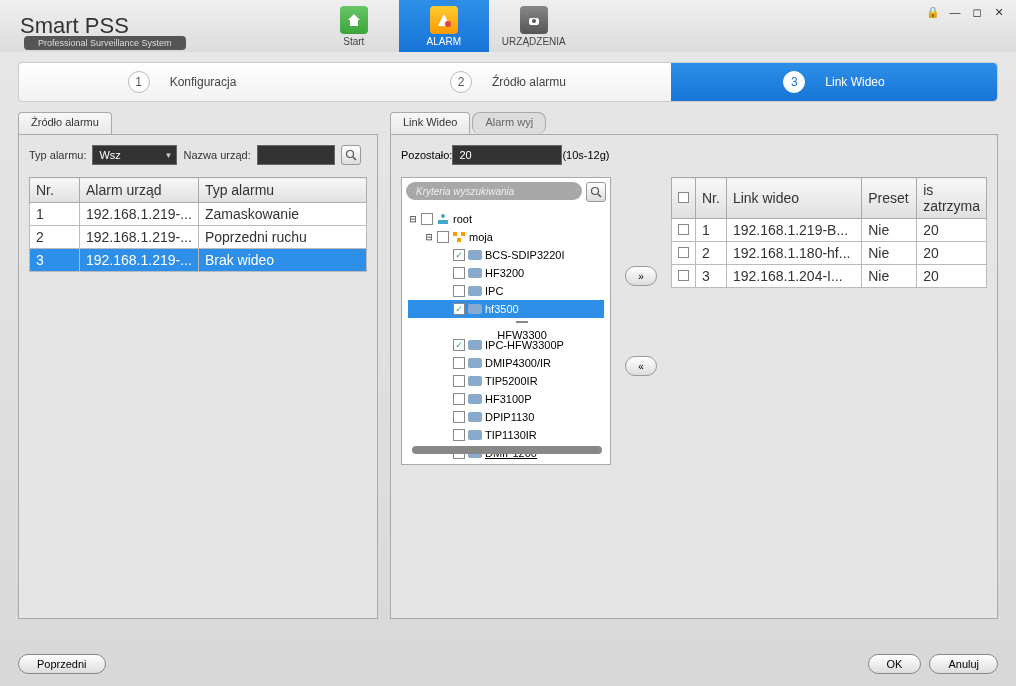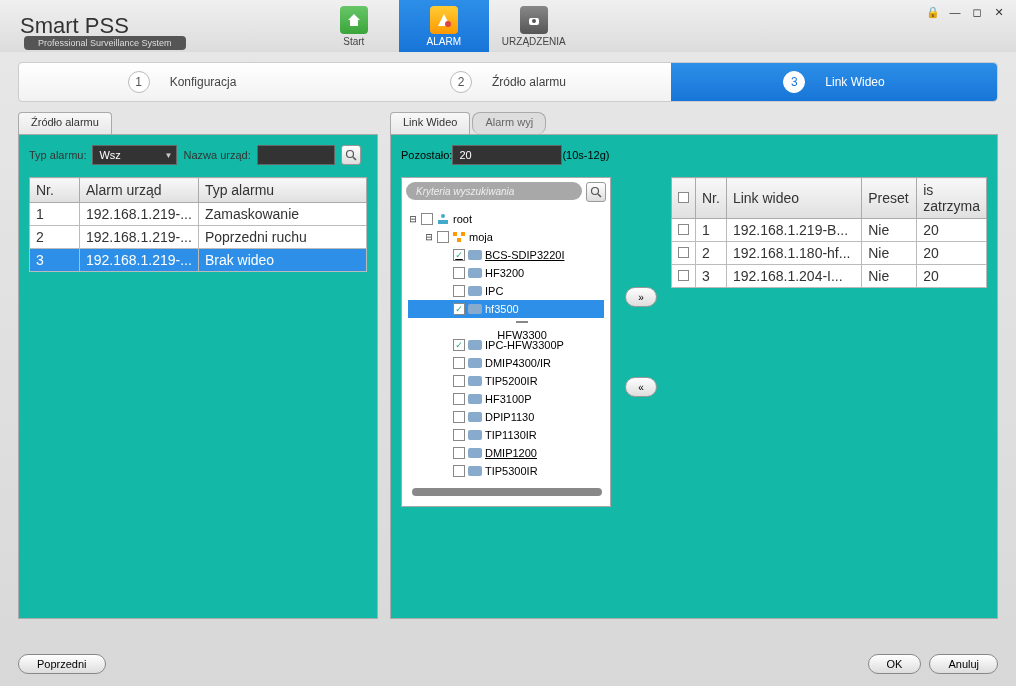--- a/index.html
+++ b/index.html
@@ -28,21 +28,21 @@
 
 
 .main { display: flex; gap: 12px; padding: 10px 18px 0 18px; }
 .panel-left { width: 360px; }
 .panel-right { flex: 1; }
 
 
 .tab-row { display: flex; height: 22px; }
 .tab { padding: 3px 12px 0 12px; font-size: 11px; color: #333; border: 1px solid #aaa; border-bottom: none; border-radius: 4px 4px 0 0; background: linear-gradient(to bottom, #f8f8f8, #e8e8e8); margin-right: 2px; cursor: pointer; }
 .tab.inactive { background: #ddd; color: #666; border-radius: 8px; }
-.panel-body { background: #14b8a6; border: 1px solid #aaa; padding: 10px; height: 485px; position: relative; }
+.panel-body { background: #e5e5e5; border: 1px solid #aaa; padding: 10px; height: 485px; position: relative; }
 
 
 .filter-row { display: flex; align-items: center; gap: 6px; font-size: 11px; color: #333; margin-bottom: 12px; }
 .combo { display: flex; align-items: center; background: #333; color: #fff; height: 20px; padding: 0 6px; font-size: 11px; width: 85px; border: 1px solid #666; position: relative; }
 .combo::after { content: "▼"; position: absolute; right: 4px; font-size: 8px; color: #ccc; }
 .text-input { background: #333; border: 1px solid #666; height: 20px; width: 78px; color: #fff; font-size: 11px; padding: 0 4px; }
 .search-btn { width: 20px; height: 20px; background: linear-gradient(to bottom,#fff,#ddd); border: 1px solid #999; border-radius: 3px; display: flex; align-items: center; justify-content: center; cursor: pointer; }
 
 
 table { width: 100%; border-collapse: collapse; font-size: 14px; }
@@ -53,21 +53,21 @@
 
 .right-body { display: flex; gap: 10px; }
 .tree-col { width: 210px; }
 .arrow-col { width: 40px; display: flex; flex-direction: column; align-items: center; justify-content: center; gap: 70px; }
 .link-col { flex: 1; }
 .arrow-btn { width: 32px; height: 20px; border: 1px solid #999; border-radius: 10px; background: linear-gradient(to bottom,#fff,#ddd); font-size: 10px; display: flex; align-items: center; justify-content: center; cursor: pointer; }
 
 .remain-row { display: flex; align-items: center; gap: 0; font-size: 11px; margin-bottom: 12px; }
 .remain-input { background: #333; border: 1px solid #666; color: #fff; height: 20px; width: 110px; padding: 0 6px; font-size: 11px; }
 
-.tree-box { border: 1px solid #aaa; background: #fff; height: 330px; overflow: auto; }
+.tree-box { border: 1px solid #aaa; background: #fff; height: 288px; overflow: auto; }
 .tree-search { display: flex; padding: 4px; gap: 4px; }
 .tree-search input { flex: 1; background: #a8a8a8; border: none; border-radius: 10px; height: 18px; padding: 0 10px; font-size: 10px; font-style: italic; color: #fff; }
 .tree-search input::placeholder { color: #eee; }
 .tree { padding: 4px 6px; font-size: 11px; }
 .tree-node { display: flex; align-items: center; height: 18px; gap: 3px; }
 .tree-node.sel { background: #2d8fe8; color: #fff; }
 .expander { width: 10px; font-size: 9px; color: #333; text-align: center; }
 .cb { width: 12px; height: 12px; border: 1px solid #888; display: inline-flex; align-items: center; justify-content: center; font-size: 9px; background: #fff; }
 .cb.checked::after { content: "✓"; color: #2a7; }
 .cam-icon { width: 14px; height: 10px; background: #88aacc; border-radius: 2px; display: inline-block; }
@@ -226,21 +226,21 @@
                 <div class="tree-node" style="padding-left: 16px;">
                   <span class="expander">⊟</span>
                   <span class="cb"></span>
                   <svg class="grp-icon" viewBox="0 0 14 12">
                     <rect x="1" y="1" width="4" height="4" fill="#f90"></rect>
                     <rect x="9" y="1" width="4" height="4" fill="#f90"></rect>
                     <rect x="5" y="7" width="4" height="4" fill="#f90"></rect>
                   </svg>
                   <span>moja</span>
                 </div>
-                <div class="tree-node" style="padding-left: 32px; text-decoration: underline;">
+                <div class="tree-node" style="padding-left: 32px;">
                   <span class="expander"></span>
                   <span class="cb checked"></span>
                   <span class="cam-icon"></span>
                   <span>BCS-SDIP3220I</span>
                 </div>
                 <div class="tree-node" style="padding-left: 32px;">
                   <span class="expander"></span>
                   <span class="cb "></span>
                   <span class="cam-icon"></span>
                   <span>HF3200</span>

